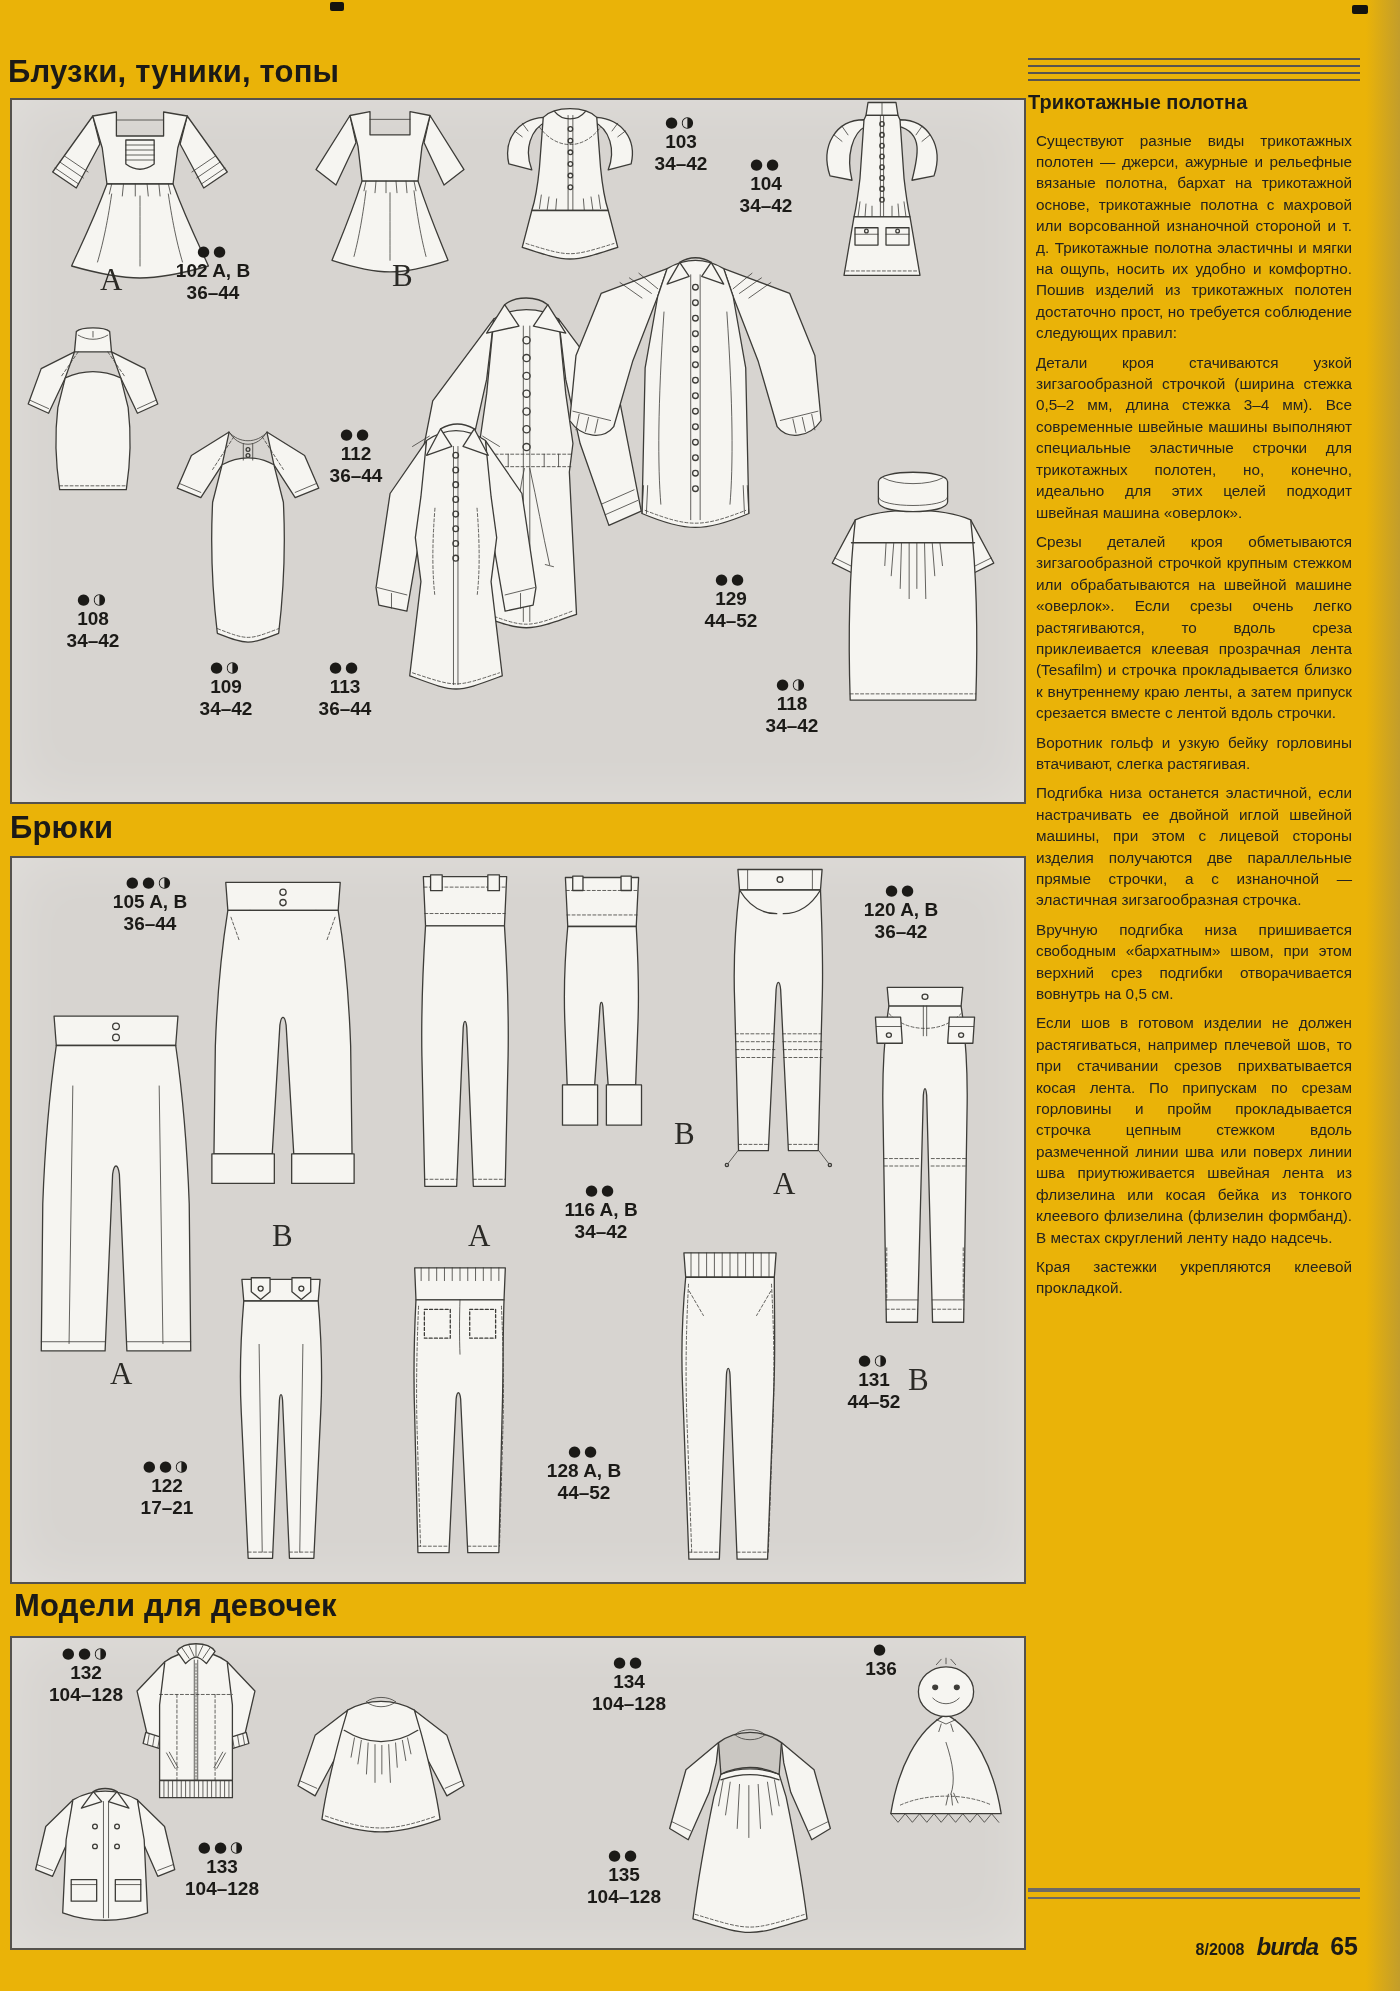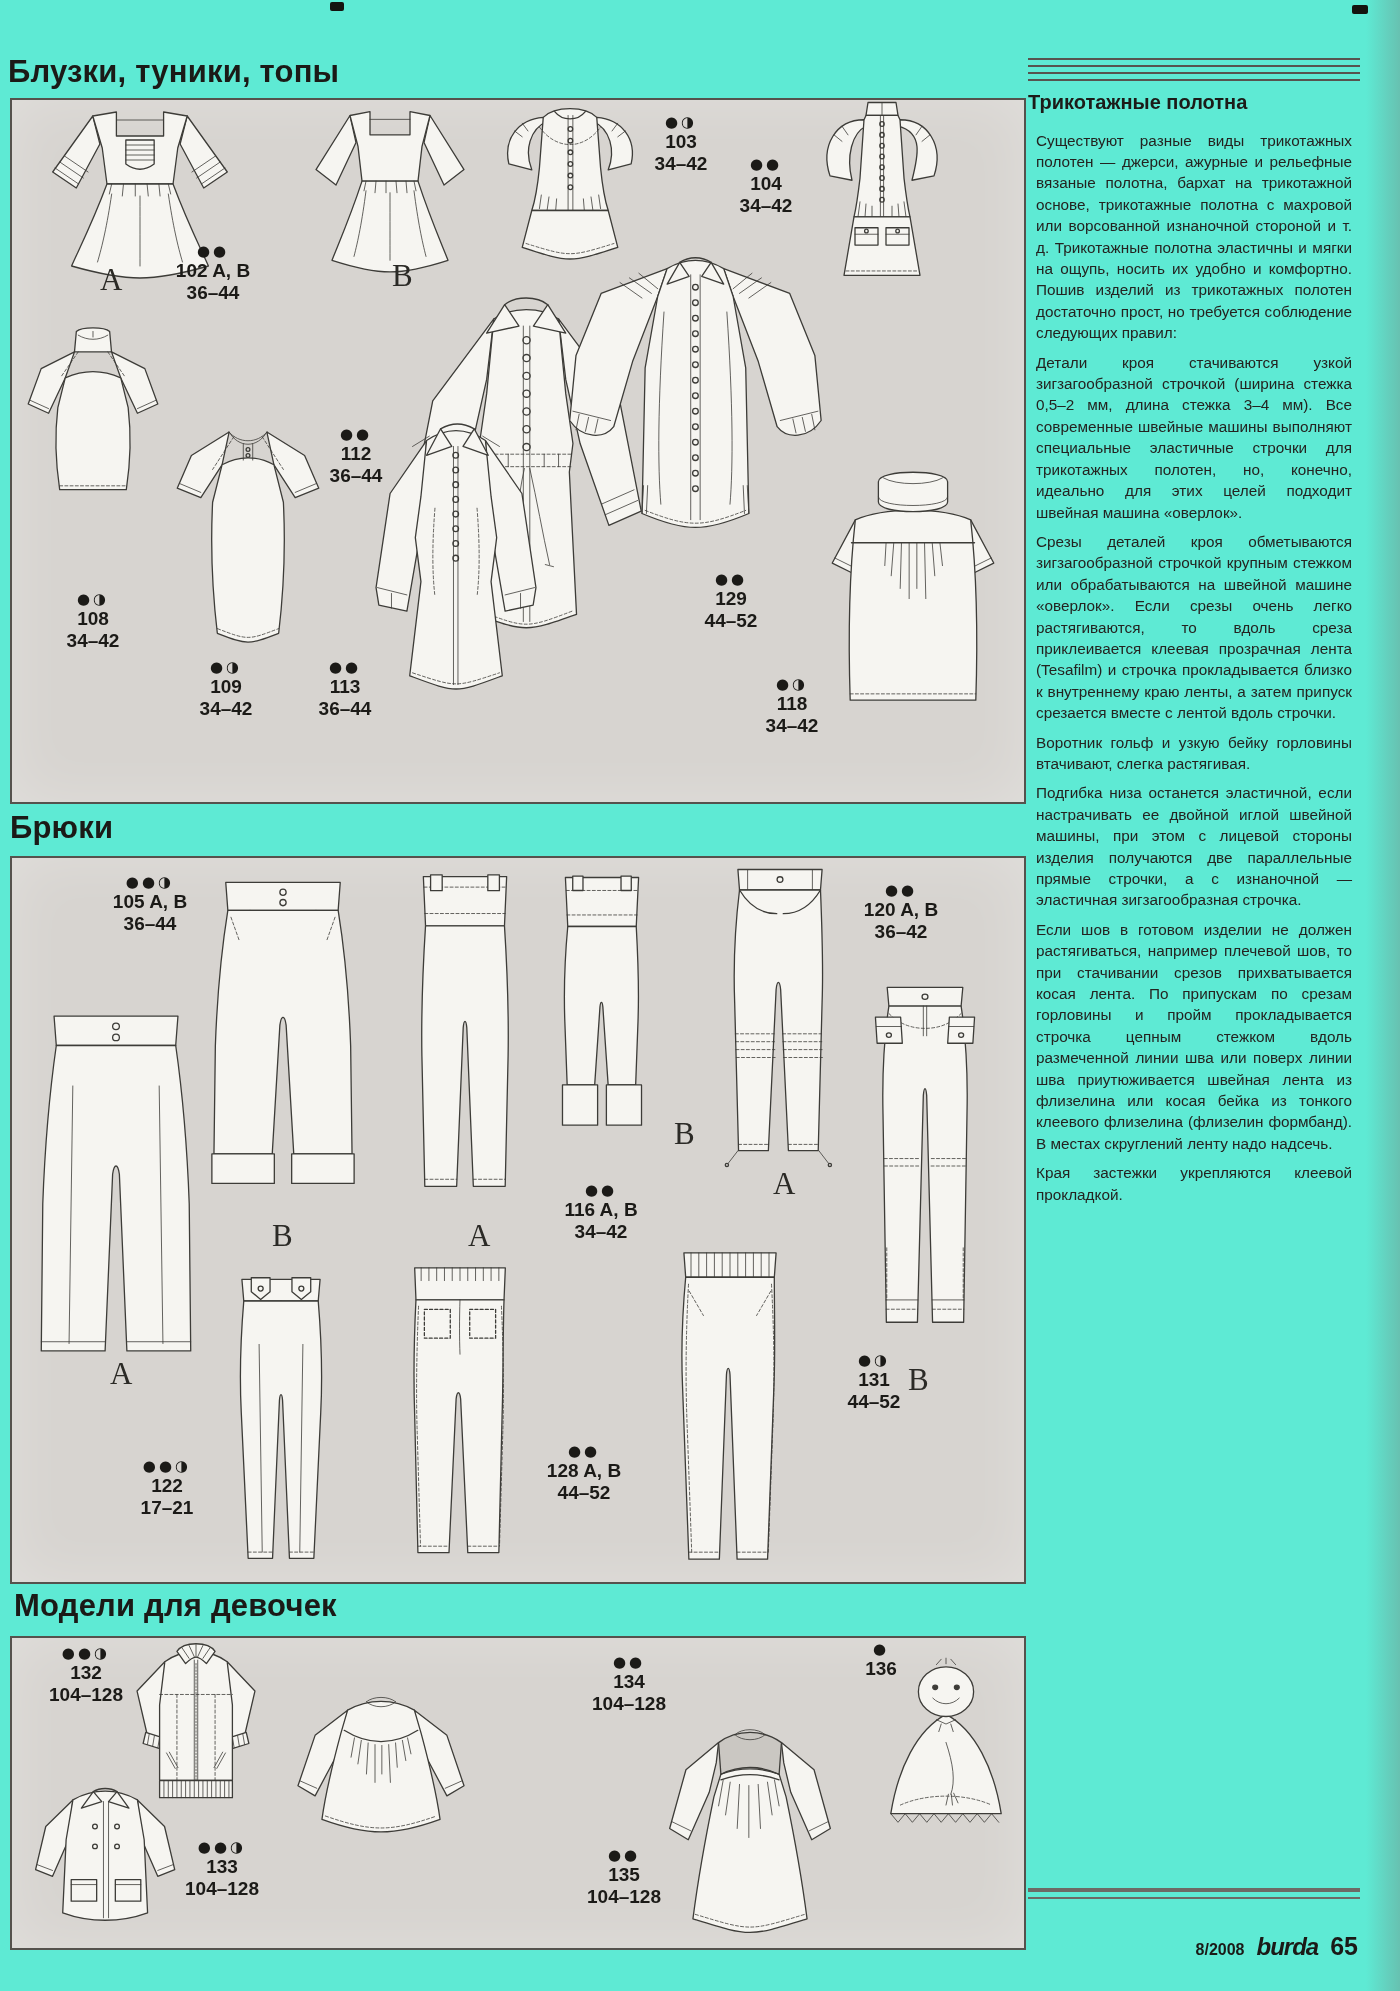--- a/index.html
+++ b/index.html
@@ -1,18 +1,18 @@
 <!DOCTYPE html>
 <html><head>
 <meta charset="utf-8">
 <style>
   html,body{margin:0;padding:0;}
   .page{
     position:relative; width:1400px; height:1991px;
-    background:#5eead4; overflow:hidden;
+    background:#eab308; overflow:hidden;
     font-family:"Liberation Sans", sans-serif; color:#23221f;
   }
   .page::after{
     content:""; position:absolute; top:0; right:0; width:34px; height:100%;
     background:linear-gradient(90deg, rgba(120,116,110,0) 0%, rgba(120,116,110,.35) 100%);
     pointer-events:none;
   }
   .scanmark{position:absolute; background:#14130f; border-radius:2px;}
 
   .sec-heading{
@@ -569,20 +569,21 @@
 
   <div class="sidebar">
     <div class="kicker-stripes"></div>
     <div class="sb-title">Трикотажные полотна</div>
     <div class="sb-body">
       <p>Существуют разные виды трикотажных полотен — джерси, ажурные и рельефные вязаные полотна, бархат на трикотажной основе, трикотажные полотна с махровой или ворсованной изнаночной стороной и т. д. Трикотажные полотна эластичны и мягки на ощупь, носить их удобно и комфортно. Пошив изделий из трикотажных полотен достаточно прост, но требуется соблюдение следующих правил:</p>
       <p>Детали кроя стачиваются узкой зигзагообразной строчкой (ширина стежка 0,5–2 мм, длина стежка 3–4 мм). Все современные швейные машины выполняют специальные эластичные строчки для трикотажных полотен, но, конечно, идеально для этих целей подходит швейная машина «оверлок».</p>
       <p>Срезы деталей кроя обметываются зигзагообразной строчкой крупным стежком или обрабатываются на швейной машине «оверлок». Если срезы очень легко растягиваются, то вдоль среза приклеивается клеевая прозрачная лента (Tesafilm) и строчка прокладывается близко к внутреннему краю ленты, а затем припуск срезается вместе с лентой вдоль строчки.</p>
       <p>Воротник гольф и узкую бейку горловины втачивают, слегка растягивая.</p>
       <p>Подгибка низа останется эластичной, если настрачивать ее двойной иглой швейной машины, при этом с лицевой стороны изделия получаются две параллельные прямые строчки, а с изнаночной — эластичная зигзагообразная строчка.</p>
+      <p>Вручную подгибка низа пришивается свободным «бархатным» швом, при этом верхний срез подгибки отворачивается вовнутрь на 0,5 см.</p>
       <p>Если шов в готовом изделии не должен растягиваться, например плечевой шов, то при стачивании срезов прихватывается косая лента. По припускам по срезам горловины и пройм прокладывается строчка цепным стежком вдоль размеченной линии шва или поверх линии шва приутюживается швейная лента из флизелина или косая бейка из тонкого клеевого флизелина (флизелин формбанд). В местах скруглений ленту надо надсечь.</p>
       <p>Края застежки укрепляются клеевой прокладкой.</p>
     </div>
   </div>
 
   <div class="sb-rule-thick" style="top:1888px"></div>
   <div class="sb-rule-thin" style="top:1897px"></div>
 
   <div class="footer">
     <span class="issue">8/2008</span>

